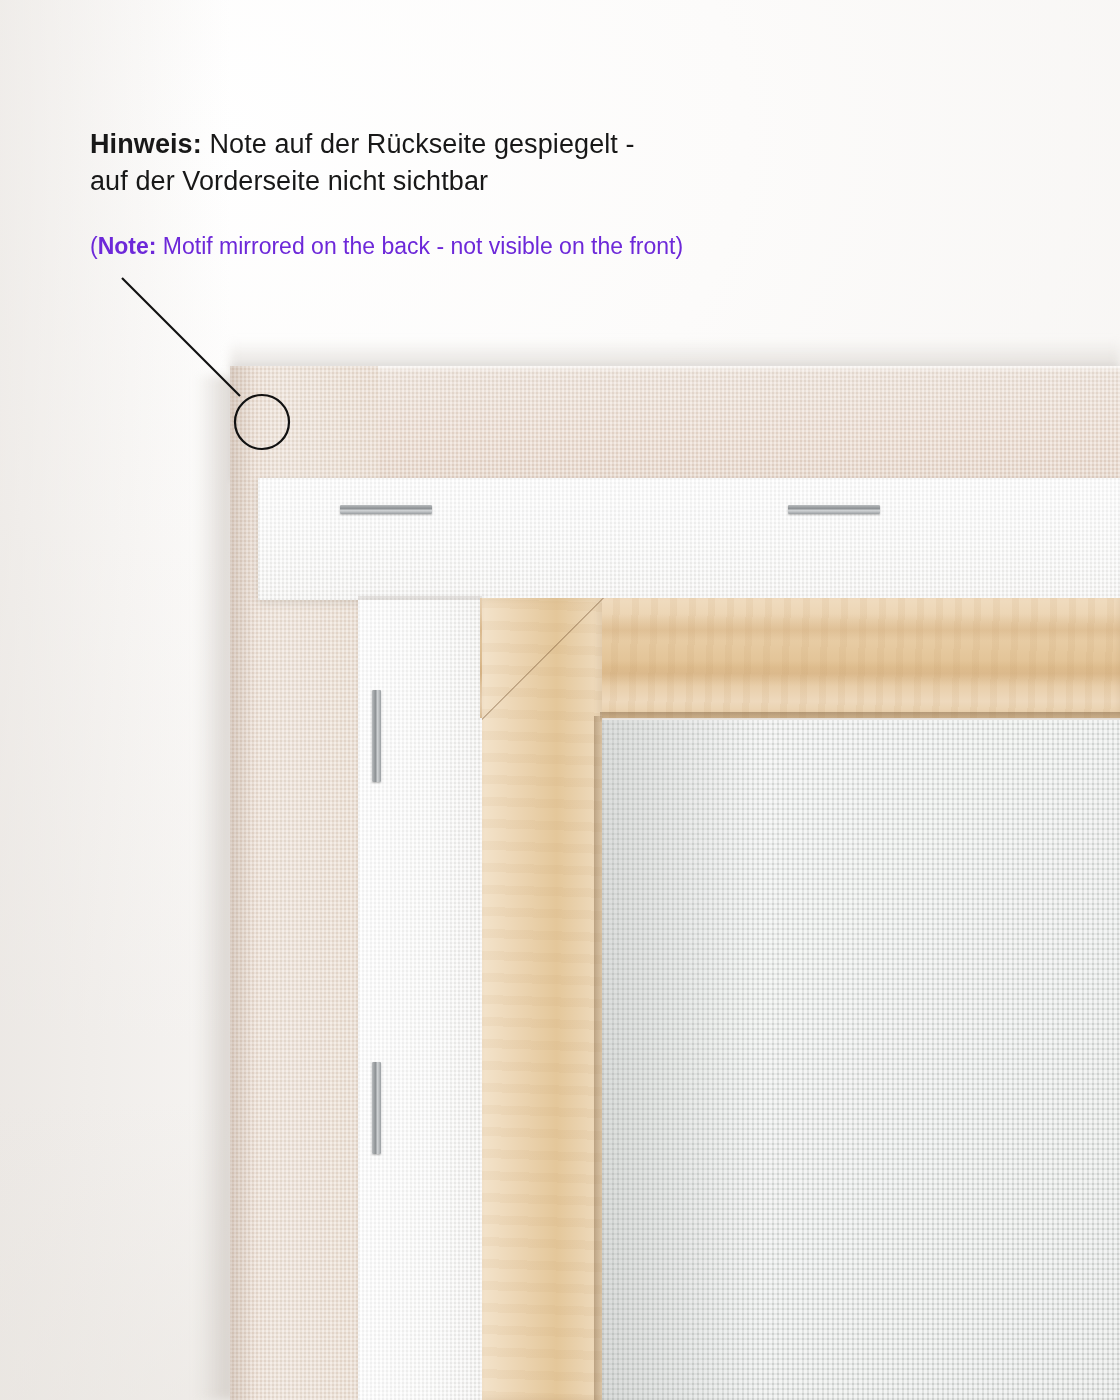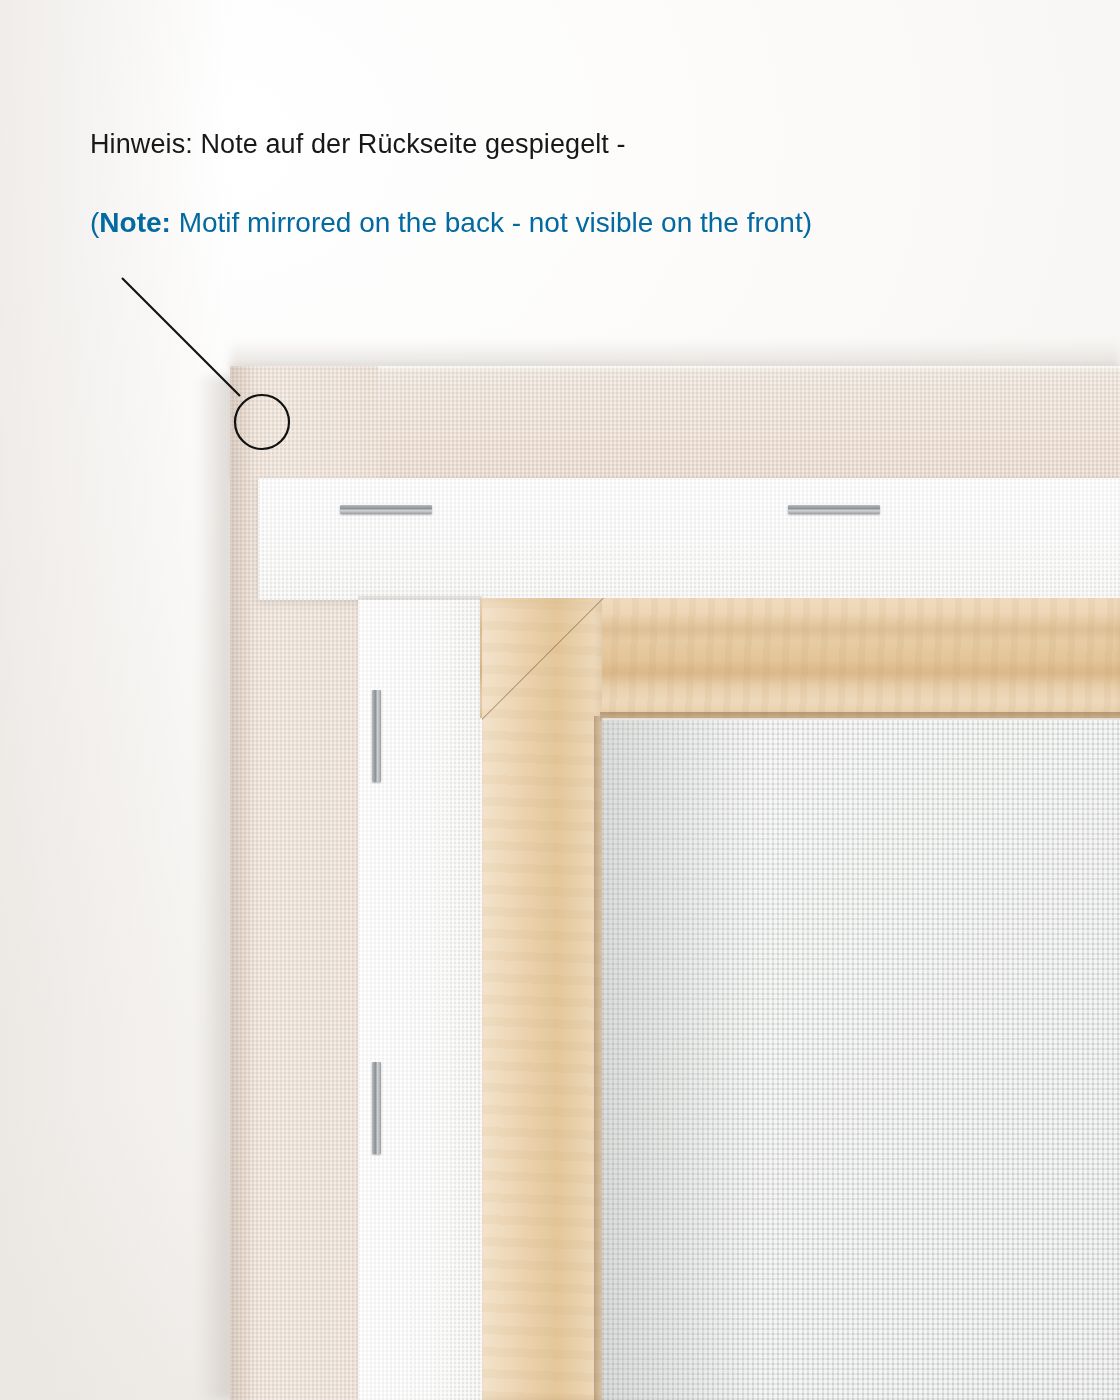--- a/index.html
+++ b/index.html
@@ -42,26 +42,26 @@
     left: 90px;
     top: 126px;
     width: 820px;
   }
   .note-de {
     font-size: 27px;
     line-height: 1.38;
     color: #181818;
     letter-spacing: 0.1px;
   }
-  .note-de b { font-weight: 400; }
+  .note-de b { font-weight: 700; }
   .note-en {
-    margin-top: 41px;
-    font-size: 28px;
+    margin-top: 30px;
+    font-size: 23px;
     line-height: 1.35;
-    color: #0369a1;
+    color: #6d28d9;
   }
   .note-en b { font-weight: 700; }
 
   
   .leader {
     position: absolute;
     left: 100px;
     top: 270px;
     width: 220px;
     height: 200px;
@@ -294,20 +294,21 @@
 
   <svg class="leader" viewBox="0 0 220 200">
     <line x1="22" y1="8" x2="140" y2="126" stroke="#111111" stroke-width="2.2"></line>
     <circle cx="162" cy="152" r="27" fill="none" stroke="#111111" stroke-width="2.2"></circle>
   </svg>
 
   <div class="note-block">
     <div class="note-de">
       <b>Hinweis:</b>
       <span>Note auf der Rückseite gespiegelt -</span><br>
+      <span>auf der Vorderseite nicht sichtbar</span>
     </div>
     <div class="note-en">
       <span>(</span><b>Note:</b>
       <span>Motif mirrored on the back - not visible on the front)</span>
     </div>
   </div>
 
 </div>
 
 </body></html>

